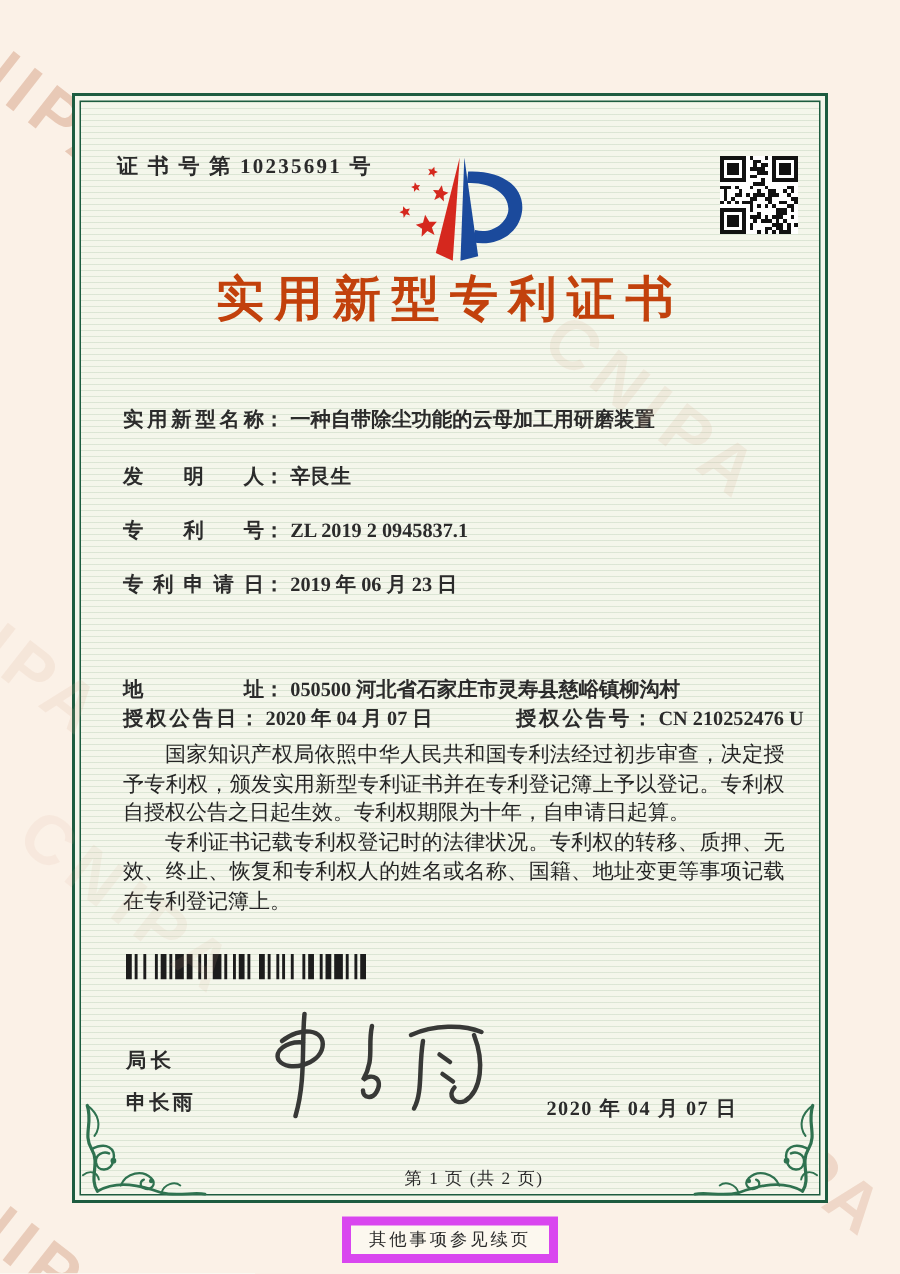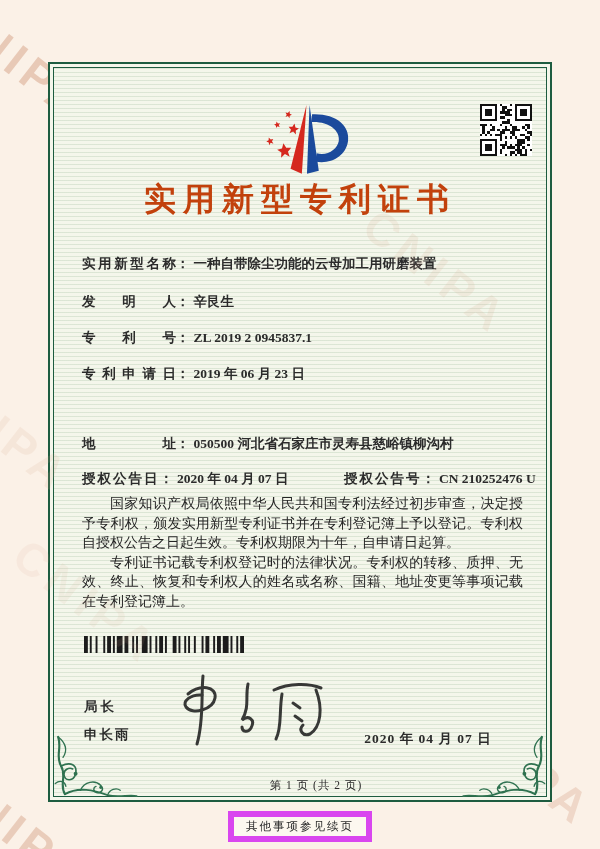--- a/index.html
+++ b/index.html
@@ -25,21 +25,21 @@
         background:repeating-linear-gradient(180deg, rgba(122,162,122,.20) 0 1px, rgba(255,255,255,0) 1px 4px);}
   .card .inner{position:absolute;inset:0;z-index:3;}
 
   .cert-no{position:absolute;left:28px;top:38px;font-size:14px;font-weight:bold;letter-spacing:1.5px;}
   .logo{position:absolute;left:206px;top:38px;width:104px;height:78px;}
   .qr{position:absolute;left:430px;top:40px;width:52px;height:52px;background:#fff;}
   .title{position:absolute;left:0;top:114px;width:100%;text-align:center;
          font-size:32px;font-weight:bold;letter-spacing:7px;color:#c2410c;}
 
   .frow{position:absolute;left:32px;right:26px;font-size:13.5px;font-weight:bold;white-space:nowrap;}
-  .frow .lab{display:inline-block;width:94px;text-align:justify;text-align-last:justify;vertical-align:bottom;}
+  .frow .lab{display:inline-block;width:94px;text-align:justify;text-align-last:justify;vertical-align:bottom;margin-top:16px;}
   .frow .col{display:inline-block;margin-right:4px;}
   .r0{top:191px;}.r1{top:229px;}.r2{top:265px;}.r3{top:301px;}.r4{top:334px;}.r5{top:371px;}
   .rgrant{top:406px;}
   .rgrant .pair2{position:absolute;left:262px;top:0;}
   .rgrant .lab5{display:inline-block;letter-spacing:2px;}
 
   .paras{position:absolute;left:32px;right:27px;top:430px;font-size:14px;line-height:19.5px;
          text-align:justify;color:#252525;}
   .paras p{margin:0;text-indent:2em;}
 
@@ -96,20 +96,21 @@
         <path d="M14,61 C28,53 44,57 58,62 C70,65 80,61 88,63" stroke-width="1.9"></path>
         <path d="M30,57 C34,48 45,46 51,52 C55,56 51,61 46,59 C43,58 43,54 46,53" stroke-width="1.5"></path>
         <path d="M58,62 C60,56 67,54 71,57" stroke-width="1.3"></path>
         <path d="M4,50 C9,46 14,48 15,53" stroke-width="1.3"></path>
         <circle cx="25" cy="40" r="2" fill="#2f7250" stroke="none"></circle>
         <circle cx="51" cy="54" r="1.6" fill="#2f7250" stroke="none"></circle>
       </g>
     </svg>
 
     <div class="inner">
+      <div class="cert-no">证 书 号 第 10235691 号</div>
 
       <svg class="logo" viewBox="0 0 100 76">
         <path d="M54,12 C77,11 91,23 89,38 C87,53 72,61 57,58 L58.5,50 C69,53 78.5,46 80,38 C81.5,27 69,18.5 53.2,19.5 Z" fill="#1b4a9c"></path>
         <polygon points="48.5,3 44,70 33,65" fill="#d5281e"></polygon>
         <polygon points="51.5,3 60.5,67 49,70" fill="#1b4a9c"></polygon>
         <g fill="#d5281e">
           <path transform="translate(31,12) scale(0.55) rotate(18)" d="M0,-6 1.8,-1.8 6,-1.2 2.8,1.6 3.7,6 0,3.2 -3.7,6 -2.8,1.6 -6,-1.2 -1.8,-1.8Z"></path>
           <path transform="translate(20,22) scale(0.5) rotate(-12)" d="M0,-6 1.8,-1.8 6,-1.2 2.8,1.6 3.7,6 0,3.2 -3.7,6 -2.8,1.6 -6,-1.2 -1.8,-1.8Z"></path>
           <path transform="translate(36,26) scale(0.85) rotate(10)" d="M0,-6 1.8,-1.8 6,-1.2 2.8,1.6 3.7,6 0,3.2 -3.7,6 -2.8,1.6 -6,-1.2 -1.8,-1.8Z"></path>
           <path transform="translate(13,38) scale(0.6) rotate(-20)" d="M0,-6 1.8,-1.8 6,-1.2 2.8,1.6 3.7,6 0,3.2 -3.7,6 -2.8,1.6 -6,-1.2 -1.8,-1.8Z"></path>

